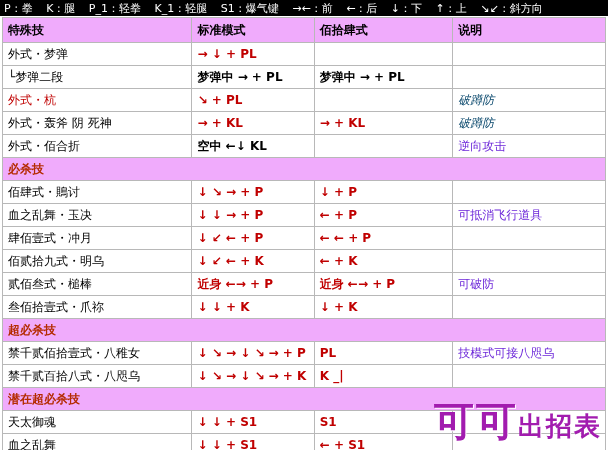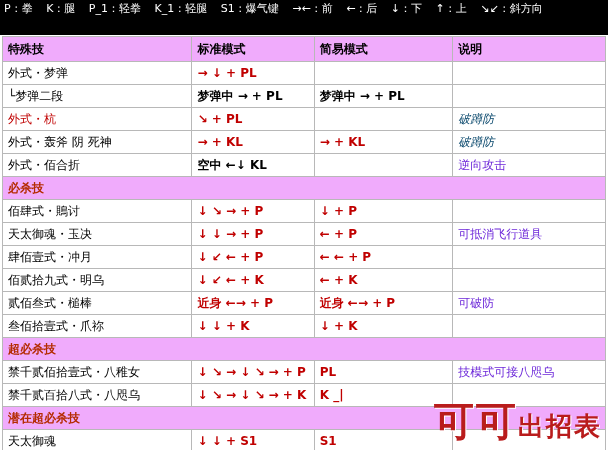--- a/index.html
+++ b/index.html
@@ -8,21 +8,21 @@
     background:#ffffff;
     font-family:"DejaVu Sans","Liberation Sans",sans-serif;
     font-size:12px;
     color:#000;
     overflow:hidden;
     position:relative;
   }
   .legend{
     background:#000;
     color:#ffffff;
-    height:35px;
+    height:16px;
     line-height:18px;
     font-size:11px;
     padding:0 4px;
     white-space:nowrap;
     letter-spacing:0px;
   }
   .legend .sep{display:inline-block;width:10px;}
   table.cmd{
     border-collapse:collapse;
     width:604px;
@@ -64,21 +64,21 @@
   .wm{
     position:absolute;
     right:6px;
     bottom:4px;
     text-align:right;
     pointer-events:none;
   }
   .wm .big{
     font-size:40px;
     font-weight:bold;
-    color:#b91c1c;
+    color:#a21caf;
     letter-spacing:2px;
     line-height:40px;
     text-shadow:1px 1px 0 #fff;
   }
   .wm .big .small{font-size:26px;}
   .wm .url{
     font-size:15px;
     font-weight:bold;
     color:#1f5fbf;
     line-height:18px;
@@ -105,21 +105,21 @@
   <colgroup>
     <col class="col1">
       <col class="col2">
       <col class="col3">
       <col class="col4">
   </colgroup>
   <tbody id="tbody">
       <tr class="header">
         <td>特殊技</td>
         <td>标准模式</td>
-        <td>简易模式</td>
+        <td>佰拾肆式</td>
         <td>说明</td>
       </tr>
       <tr>
         <td class="name ">外式・梦弹</td>
         <td class="cmd2 ">→ ↓ + PL</td>
         <td class="cmd2 "></td>
         <td class="note "></td>
       </tr>
       <tr>
         <td class="name ">└梦弹二段</td>
@@ -148,21 +148,21 @@
       <tr class="section">
         <td colspan="4">必杀技</td>
       </tr>
       <tr>
         <td class="name ">佰肆式・鵙讨</td>
         <td class="cmd2 ">↓ ↘ → + P</td>
         <td class="cmd2 ">↓ + P</td>
         <td class="note "></td>
       </tr>
       <tr>
-        <td class="name ">天太御魂・玉决</td>
+        <td class="name ">血之乱舞・玉决</td>
         <td class="cmd2 ">↓ ↓ → + P</td>
         <td class="cmd2 ">← + P</td>
         <td class="note ">可抵消飞行道具</td>
       </tr>
       <tr>
         <td class="name ">肆佰壹式・冲月</td>
         <td class="cmd2 ">↓ ↙ ← + P</td>
         <td class="cmd2 ">← ← + P</td>
         <td class="note "></td>
       </tr>

